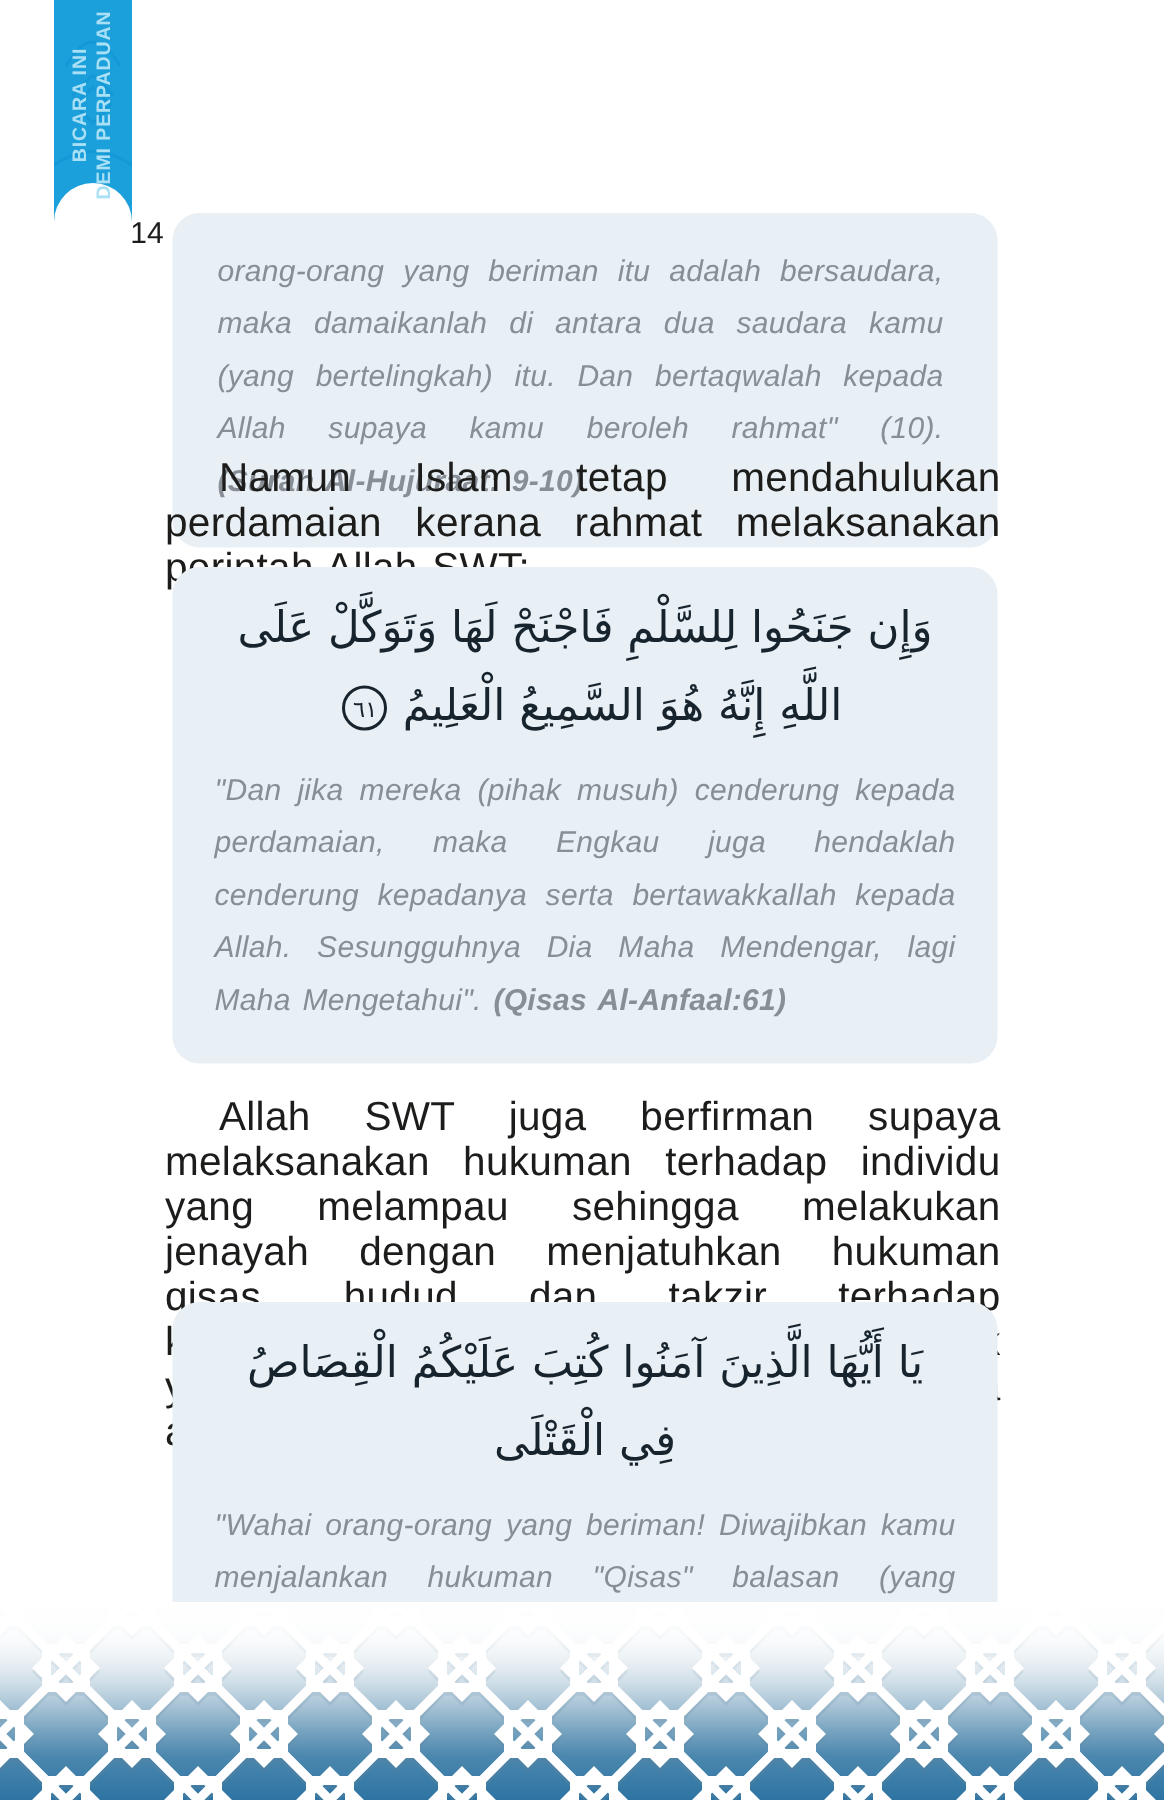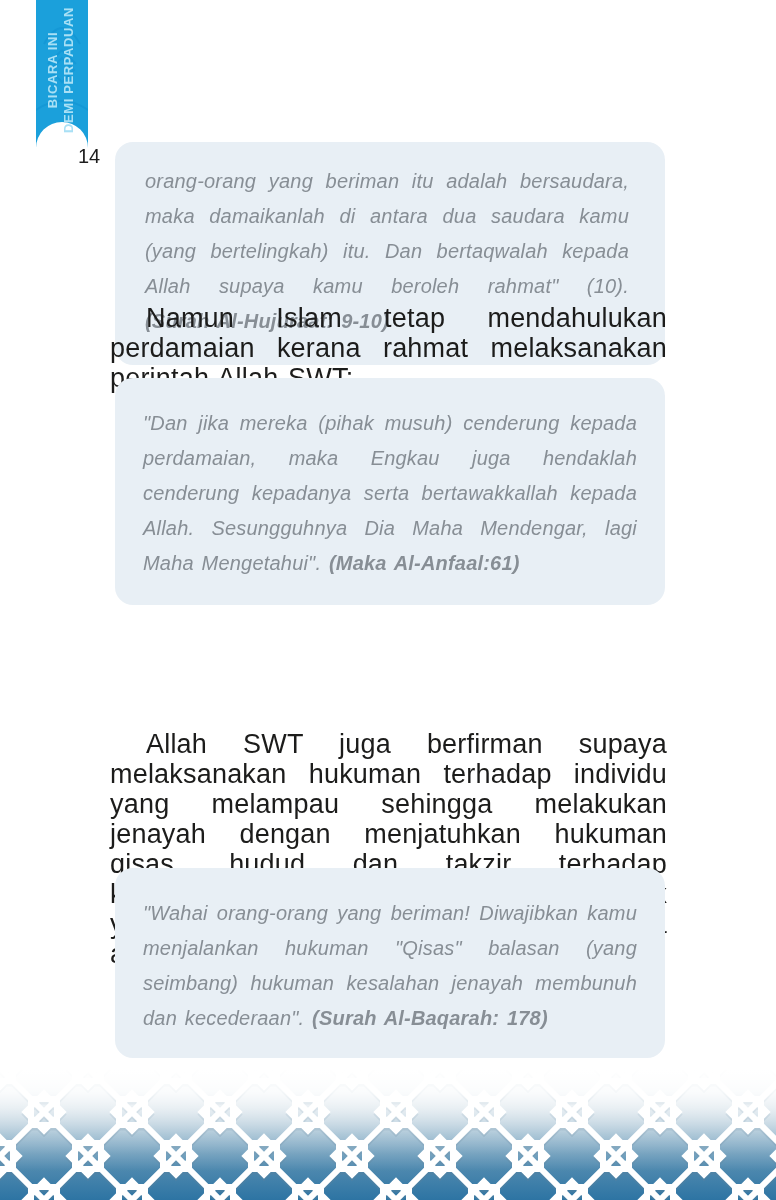--- a/index.html
+++ b/index.html
@@ -11,21 +11,21 @@
   
   .ribbon{position:absolute;left:36px;top:0;width:52px;height:150px;}
   .ribbon svg{position:absolute;left:0;top:0;}
   .ribbon-text{
     position:absolute;left:-39px;top:53px;width:130px;height:34px;
     transform:rotate(-90deg);
     text-align:center;color:#a9e0f5;font-weight:bold;
     font-size:13px;line-height:16px;letter-spacing:0.6px;white-space:nowrap;
   }
   .page-number{
-    position:absolute;left:42px;top:145px;width:40px;text-align:left;
+    position:absolute;left:42px;top:145px;width:40px;text-align:center;
     font-size:20px;color:#1d1d1d;font-style:normal;
   }
 
   
   .card{
     position:absolute;left:115px;width:550px;box-sizing:border-box;
     background:#e8eff5;border-radius:18px;
   }
   .quote-text{
     margin:0;color:#878e95;font-style:italic;font-size:20px;line-height:35px;
@@ -82,26 +82,28 @@
   <div class="page-number">14</div>
 </div>
 
 <div class="card" id="quote-top">
   <p class="quote-text"><span>orang-orang yang beriman itu adalah bersaudara, maka damaikanlah di antara dua saudara kamu (yang bertelingkah) itu. Dan bertaqwalah kepada Allah supaya kamu beroleh rahmat" (10).</span> <span class="cite">(Surah Al-Hujuraat: 9-10)</span></p>
 </div>
 
 <p class="para" id="para1">Namun Islam tetap mendahulukan perdamaian kerana rahmat melaksanakan perintah Allah SWT:</p>
 
 <div class="card" id="verse1">
-  <p class="quote-text verse-translation"><span>"Dan jika mereka (pihak musuh) cenderung kepada perdamaian, maka Engkau juga hendaklah cenderung kepadanya serta bertawakkallah kepada Allah. Sesungguhnya Dia Maha Mendengar, lagi Maha Mengetahui".</span> <span class="cite">(Maka Al-Anfaal:61)</span></p>
+  <div class="arabic"><span>وَإِن جَنَحُوا لِلسَّلْمِ فَاجْنَحْ لَهَا وَتَوَكَّلْ عَلَى اللَّهِ إِنَّهُ هُوَ السَّمِيعُ الْعَلِيمُ</span><span class="ayah-medallion"><span>٦١</span></span></div>
+  <p class="quote-text verse-translation"><span>"Dan jika mereka (pihak musuh) cenderung kepada perdamaian, maka Engkau juga hendaklah cenderung kepadanya serta bertawakkallah kepada Allah. Sesungguhnya Dia Maha Mendengar, lagi Maha Mengetahui".</span> <span class="cite">(Qisas Al-Anfaal:61)</span></p>
 </div>
 
 <p class="para" id="para2">Allah SWT juga berfirman supaya melaksanakan hukuman terhadap individu yang melampau sehingga melakukan jenayah dengan menjatuhkan hukuman qisas, hudud dan takzir terhadap kecederaan serta pembunuhan termasuk yang merosakkan akhlak. Maka semuanya adalah rahmat.  Firman Allah SWT:</p>
 
 <div class="card" id="verse2">
+  <div class="arabic"><span>يَا أَيُّهَا الَّذِينَ آمَنُوا كُتِبَ عَلَيْكُمُ الْقِصَاصُ فِي الْقَتْلَى</span></div>
   <p class="quote-text verse-translation"><span>"Wahai orang-orang yang beriman! Diwajibkan kamu menjalankan hukuman "Qisas" balasan (yang seimbang) hukuman kesalahan jenayah membunuh dan kecederaan".</span> <span class="cite">(Surah Al-Baqarah: 178)</span></p>
 </div>
 
 <div class="footer">
   <svg width="776" height="132" viewBox="0 0 776 132">
     <defs>
       <linearGradient id="bluefade" x1="0" y1="0" x2="0" y2="1">
         <stop offset="0" stop-color="#f4f7f9"></stop>
         <stop offset="0.3" stop-color="#b9cdda"></stop>
         <stop offset="0.65" stop-color="#5d92b4"></stop>

